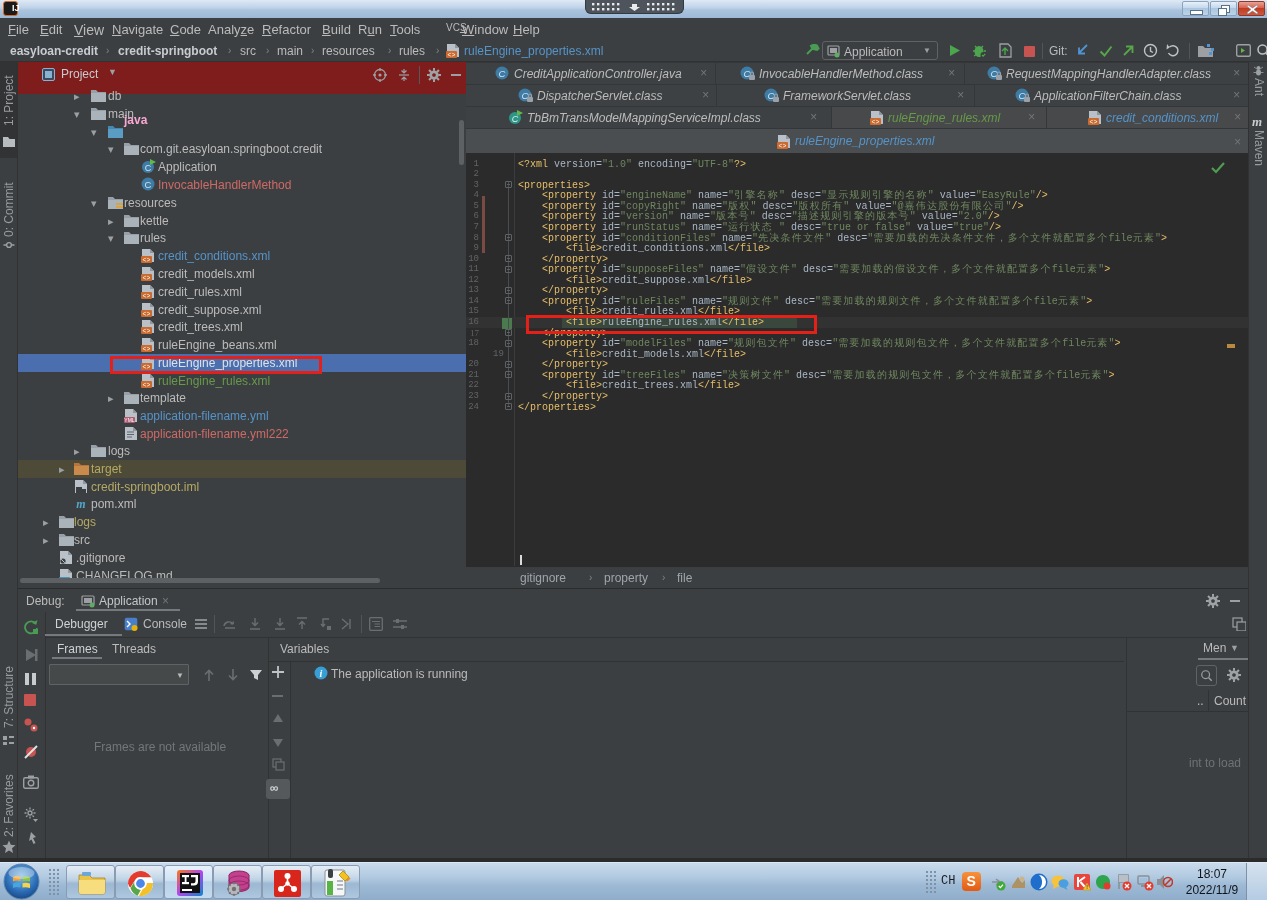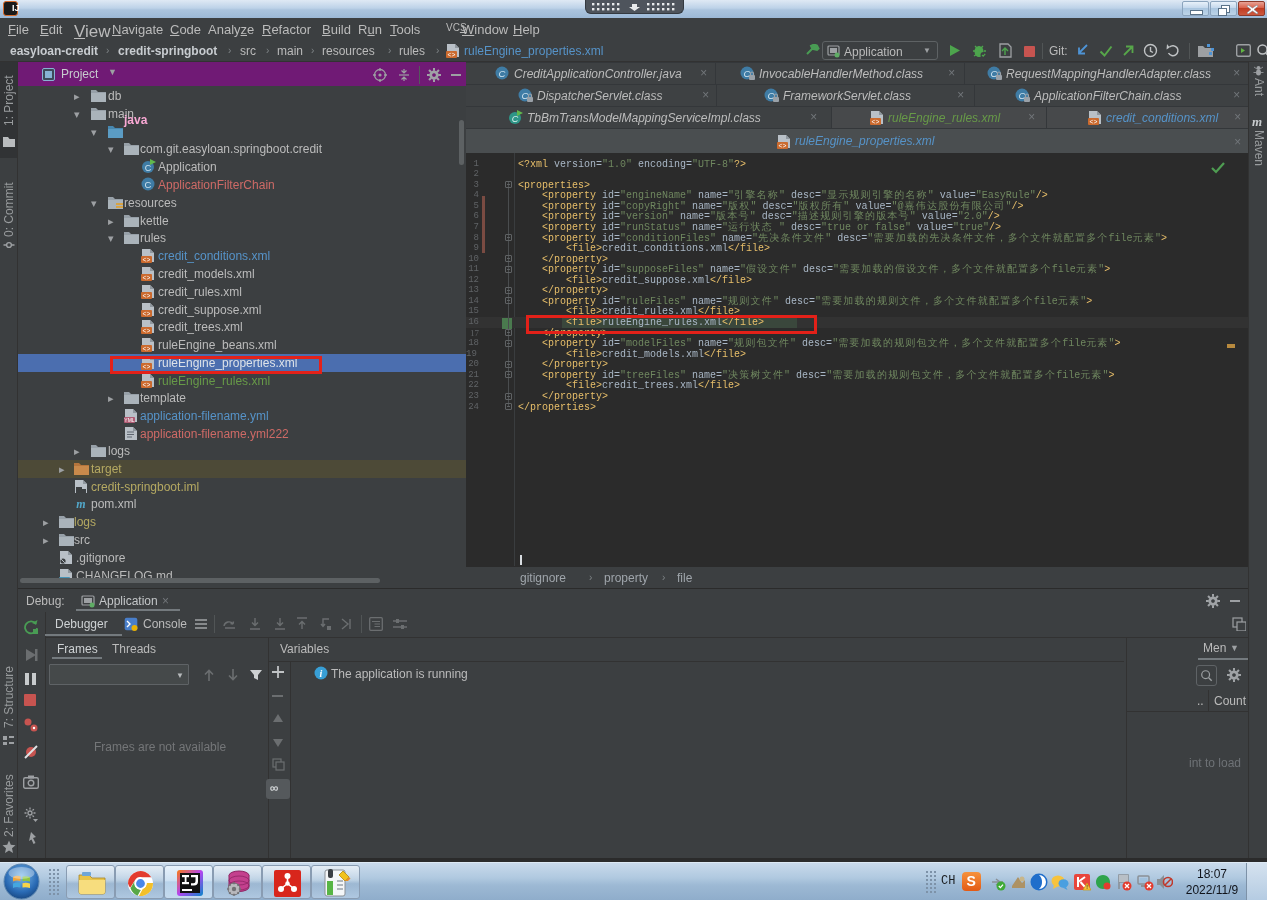--- a/index.html
+++ b/index.html
@@ -72,21 +72,21 @@
   <div class="a" style="left:1238px;top:1px;width:27px;height:15px;background:linear-gradient(#e8a295,#d9604a 45%,#c03c22 50%,#cc5940);border:1px solid #8d3a2b;border-radius:2px;box-sizing:border-box;">
     <svg class="a" style="left:8px;top:3px;" width="11" height="9" viewBox="0 0 11 9">
         <path d="M1 0 L5.5 3 L10 0 L11 1.2 L7 4.5 L11 7.8 L10 9 L5.5 6 L1 9 L0 7.8 L4 4.5 L0 1.2 Z" fill="#fff" stroke="#7d8a97" stroke-width="0.6"></path>
       </svg>
   </div>
 </div>
 
 <div class="a" id="menubar" style="left:0;top:18px;width:1267px;height:22px;background:#3c3f41;">
   <span class="a txt" style="left:8px;top:4px;font-size:13px;"><u>F</u>ile</span>
   <span class="a txt" style="left:40px;top:4px;font-size:13px;"><u>E</u>dit</span>
-  <span class="a txt" style="left:74px;top:4px;font-size:17px;"><u>V</u>iew</span>
+  <span class="a txt" style="left:74px;top:4px;font-size:14px;"><u>V</u>iew</span>
   <span class="a txt" style="left:112px;top:4px;font-size:13px;"><u>N</u>avigate</span>
   <span class="a txt" style="left:170px;top:4px;font-size:13px;"><u>C</u>ode</span>
   <span class="a txt" style="left:208px;top:4px;font-size:13px;">Analy<u>z</u>e</span>
   <span class="a txt" style="left:262px;top:4px;font-size:13px;"><u>R</u>efactor</span>
   <span class="a txt" style="left:322px;top:4px;font-size:13px;"><u>B</u>uild</span>
   <span class="a txt" style="left:358px;top:4px;font-size:13px;">R<u>u</u>n</span>
   <span class="a txt" style="left:390px;top:4px;font-size:13px;"><u>T</u>ools</span>
   <span class="a txt" style="left:446px;top:4px;font-size:10px;">VC<u>S</u></span>
   <span class="a txt" style="left:462px;top:4px;font-size:13px;"><u>W</u>indow</span>
   <span class="a txt" style="left:513px;top:4px;font-size:13px;"><u>H</u>elp</span>
@@ -191,21 +191,21 @@
       <rect x="0" y="8" width="4" height="3" fill="#9da0a3"></rect>
       <rect x="6" y="8" width="5" height="2" fill="#9da0a3"></rect>
     </svg>
   <div class="a vflip" style="left:2px;top:700px;height:75px;">2: Favorites</div>
   <svg class="a" style="left:2px;top:778px;" width="14" height="14" viewBox="0 0 14 14">
       <path d="M7 0.5 L8.8 4.8 13.5 5.2 10 8.3 11 12.9 7 10.5 3 12.9 4 8.3 0.5 5.2 5.2 4.8 Z" fill="#9da0a3"></path>
     </svg>
 </div>
 
 <div class="a" id="projpanel" style="left:18px;top:62px;width:448px;height:526px;background:#3c3f41;overflow:hidden;">
-  <div class="a" style="left:0;top:0;width:448px;height:24px;background:#701a75;">
+  <div class="a" style="left:0;top:0;width:448px;height:32px;background:#7f1d1d;">
   <div class="a" style="left:24px;top:6px;width:13px;height:13px;border:1px solid #87b2d4;border-radius:2px;box-sizing:border-box;background:#3d4a59;">
         <div class="a" style="left:2px;top:2px;width:7px;height:7px;background:#87b2d4;"></div>
       </div>
   <span class="a" style="left:43px;top:5px;font-size:12px;color:#c7cbce;">Project</span>
   <span class="a" style="left:90px;top:5px;font-size:9px;color:#9da0a3;">▼</span>
   <svg class="a" style="left:355px;top:6px;" width="14" height="14" viewBox="0 0 14 14">
         <circle cx="7" cy="7" r="5.5" fill="none" stroke="#9da0a3" stroke-width="1.3"></circle>
         <circle cx="7" cy="7" r="1.6" fill="#9da0a3"></circle>
         <path d="M7 0 V3 M7 11 V14 M0 7 H3 M11 7 H14" stroke="#9da0a3" stroke-width="1.3"></path>
       </svg>
@@ -240,21 +240,21 @@
       <use href="#foldg"></use>
     </svg>
   <span class="a tree" style="left:122px;top:80px;color:#bbbbbb;">com.git.easyloan.springboot.credit</span>
   <svg class="a" style="left:123px;top:97px;" width="15" height="16">
       <use href="#appico"></use>
     </svg>
   <span class="a tree" style="left:140px;top:98px;color:#bbbbbb;">Application</span>
   <svg class="a" style="left:123px;top:115px;" width="15" height="16">
       <use href="#javico"></use>
     </svg>
-  <span class="a tree" style="left:140px;top:116px;color:#ce6a66;">ApplicationFilterChain</span>
+  <span class="a tree" style="left:140px;top:116px;color:#ce6a66;">InvocableHandlerMethod</span>
   <span class="a" style="left:73px;top:135px;font-size:11px;color:#9da0a3;line-height:12px;">▾</span>
   <svg class="a" style="left:90px;top:133px;" width="15" height="16">
       <use href="#resico"></use>
     </svg>
   <span class="a tree" style="left:106px;top:134px;color:#bbbbbb;">resources</span>
   <span class="a" style="left:90px;top:153px;font-size:11px;color:#9da0a3;line-height:12px;">▸</span>
   <svg class="a" style="left:106px;top:151px;" width="15" height="16">
       <use href="#foldg"></use>
     </svg>
   <span class="a tree" style="left:122px;top:152px;color:#bbbbbb;">kettle</span>
@@ -571,21 +571,21 @@
     <div class="a ln" style="left:0;top:153.4px;width:13px;text-align:right;line-height:10px;">15</div>
     <div class="a ln" style="left:0;top:164.0px;width:13px;text-align:right;line-height:10px;">16</div>
     <div class="a ln" style="left:0;top:174.6px;width:13px;text-align:right;line-height:10px;font-family:Liberation Serif, serif;">17</div>
     <div class="a" style="left:39px;top:176.1px;width:7px;height:7px;border:1px solid #5f6264;border-radius:1px;box-sizing:border-box;">
           <div style="position:absolute;left:1px;top:2px;width:3px;height:1px;background:#5f6264;"></div>
         </div>
     <div class="a ln" style="left:0;top:185.1px;width:13px;text-align:right;line-height:10px;">18</div>
     <div class="a" style="left:39px;top:186.6px;width:7px;height:7px;border:1px solid #5f6264;border-radius:1px;box-sizing:border-box;">
           <div style="position:absolute;left:1px;top:2px;width:3px;height:1px;background:#5f6264;"></div>
         </div>
-    <div class="a ln" style="left:0;top:195.7px;width:13px;text-align:left;line-height:10px;">19</div>
+    <div class="a ln" style="left:0;top:195.7px;width:13px;text-align:left;line-height:10px;padding-left:27px;">19</div>
     <div class="a ln" style="left:0;top:206.3px;width:13px;text-align:right;line-height:10px;">20</div>
     <div class="a" style="left:39px;top:207.8px;width:7px;height:7px;border:1px solid #5f6264;border-radius:1px;box-sizing:border-box;">
           <div style="position:absolute;left:1px;top:2px;width:3px;height:1px;background:#5f6264;"></div>
         </div>
     <div class="a ln" style="left:0;top:216.8px;width:13px;text-align:right;line-height:10px;">21</div>
     <div class="a" style="left:39px;top:218.3px;width:7px;height:7px;border:1px solid #5f6264;border-radius:1px;box-sizing:border-box;">
           <div style="position:absolute;left:1px;top:2px;width:3px;height:1px;background:#5f6264;"></div>
         </div>
     <div class="a ln" style="left:0;top:227.4px;width:13px;text-align:right;line-height:10px;">22</div>
     <div class="a ln" style="left:0;top:238.0px;width:13px;text-align:right;line-height:10px;">23</div>

